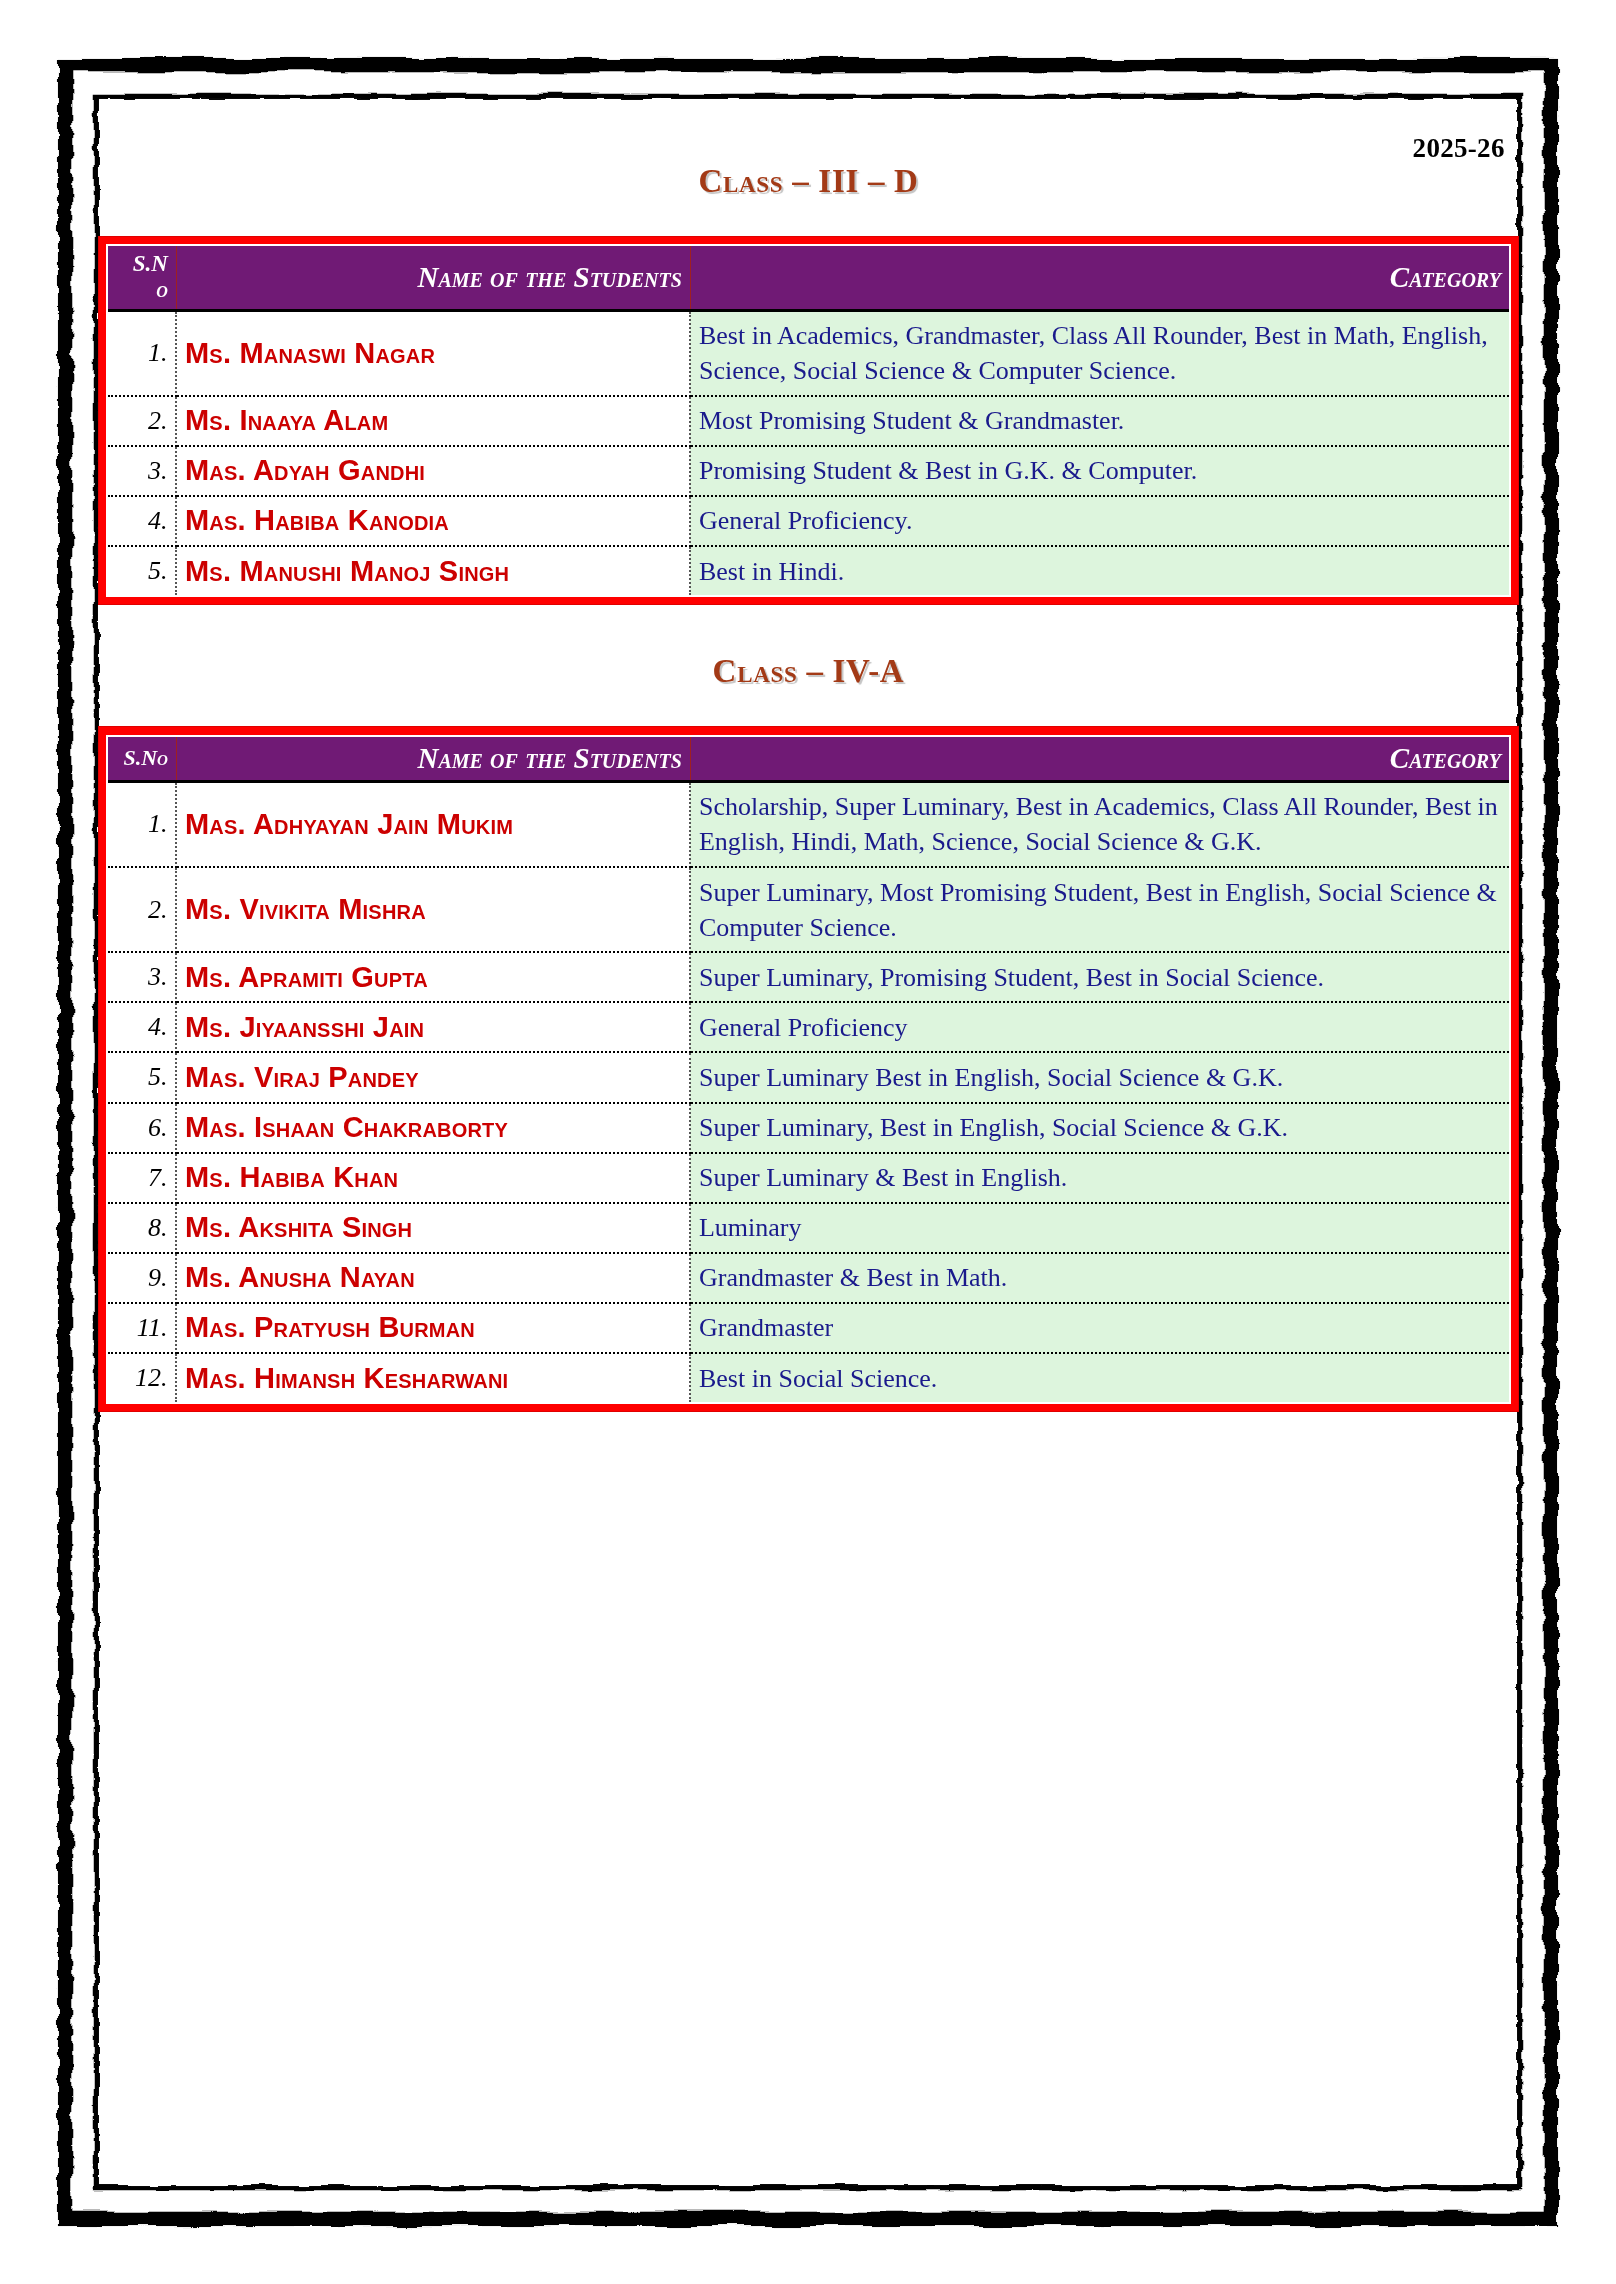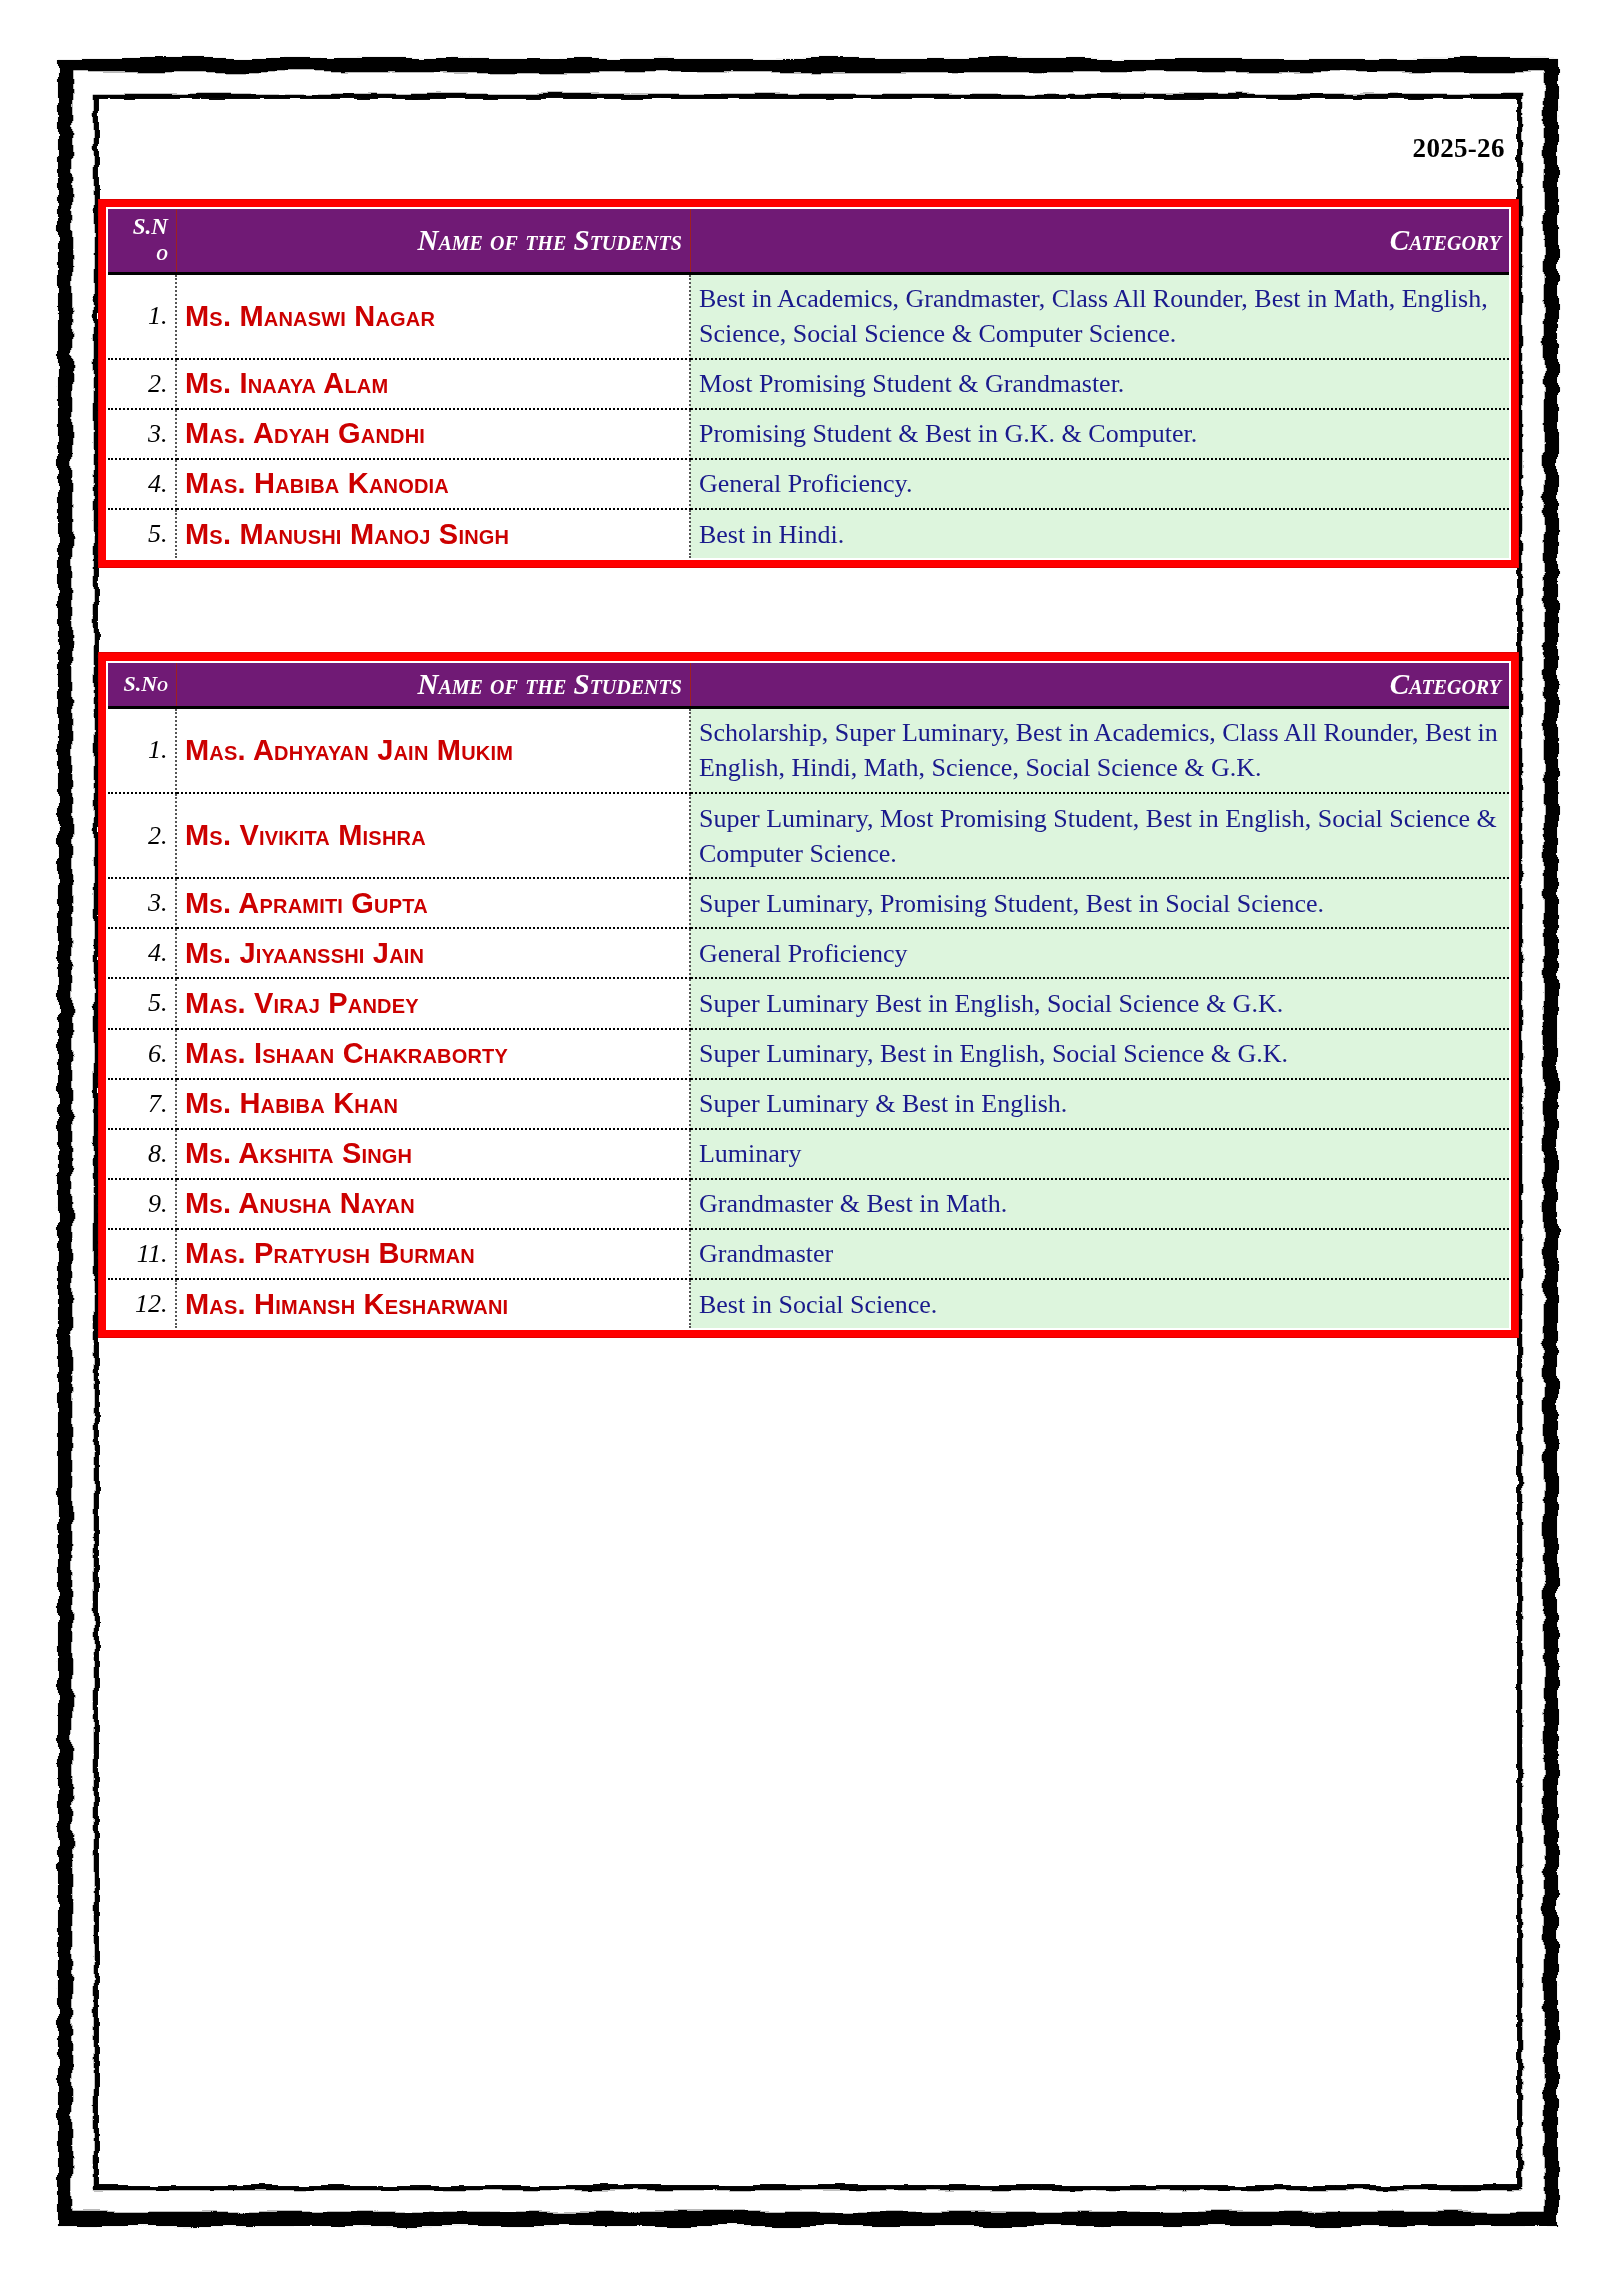--- a/index.html
+++ b/index.html
@@ -174,20 +174,21 @@
   <rect x="100" y="100" width="2282" height="3308" fill="none" stroke="#000000" stroke-width="22" filter="url(#wobble)"></rect>
   <rect x="148" y="148" width="2186" height="3212" fill="none" stroke="#000000" stroke-width="8" filter="url(#wobble2)"></rect>
 </svg>
 
 <div class="page-inner">
 
   <div class="session-year">2025-26</div>
 
   <div class="gap-a"></div>
 
+  <div class="class-title">Class – III – D</div>
 
   <div class="gap-c"></div>
 
   <div class="table-frame">
     <div class="table-frame-inner">
       <table class="award-table t1">
         <colgroup>
             <col style="width:68px">
             <col style="width:514px">
             <col>
@@ -228,20 +229,21 @@
             <td class="cell-name">Ms. Manushi Manoj Singh</td>
             <td class="cell-cat">Best in Hindi.</td>
           </tr>
         </tbody>
       </table>
     </div>
   </div>
 
   <div class="gap-b"></div>
 
+  <div class="class-title">Class – IV-A</div>
 
   <div class="gap-c"></div>
 
   <div class="table-frame">
     <div class="table-frame-inner">
       <table class="award-table t2">
         <colgroup>
             <col style="width:68px">
             <col style="width:514px">
             <col>

